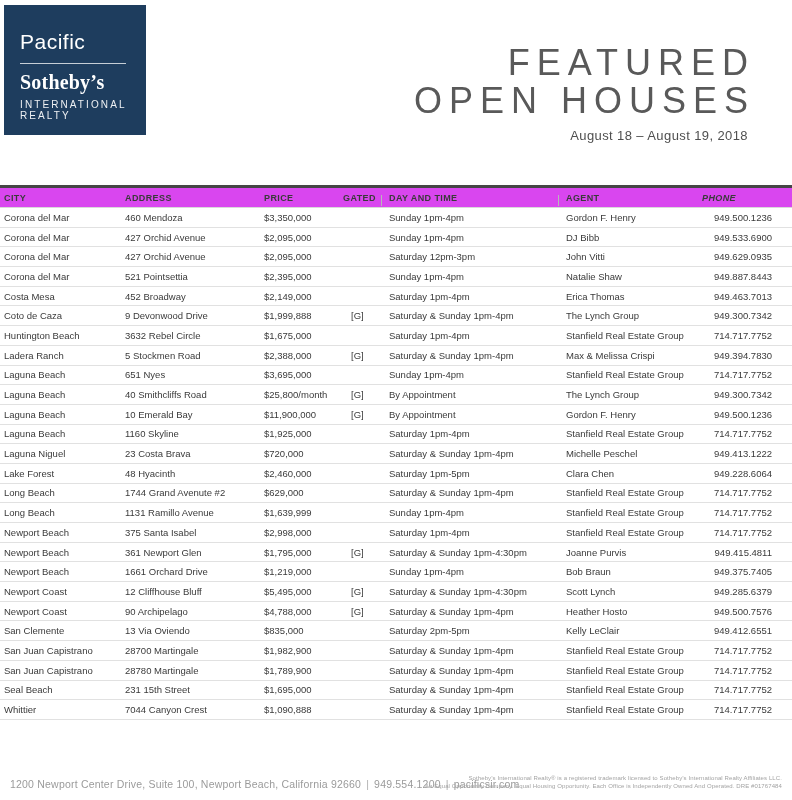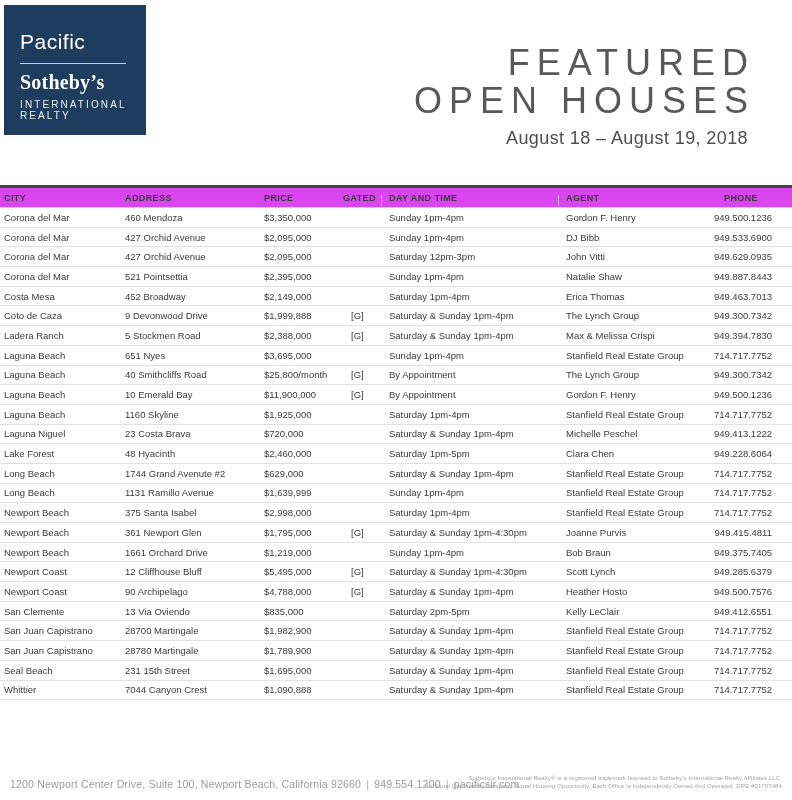--- a/index.html
+++ b/index.html
@@ -15,36 +15,36 @@
     background:#1e3d5e; color:#fff; padding-left:16px;
   }
   .logo-pacific { font-size:21px; font-weight:400; letter-spacing:.5px; padding-top:25px; }
   .logo-rule { width:106px; height:1px; background:rgba(255,255,255,.75); margin-top:9px; }
   .logo-sothebys { font-family:"Liberation Serif", serif; font-size:20px; font-weight:700; margin-top:7px; letter-spacing:.2px; }
   .logo-sub { font-size:10px; letter-spacing:2.1px; margin-top:5px; color:rgba(255,255,255,.92); }
 
   
   .masthead { position:absolute; top:44px; right:44px; text-align:right; color:#595959; }
   .mast-title { font-size:36px; font-weight:200; letter-spacing:7px; margin-right:-7px; line-height:38px; }
-  .mast-date { font-size:18px; letter-spacing:.4px; margin-top:8px; color:#4f4f4f; }
+  .mast-date { font-size:13px; letter-spacing:.4px; margin-top:8px; color:#4f4f4f; }
 
   
   table.listings {
     position:absolute; top:185px; left:0; width:792px;
     border-collapse:collapse; table-layout:fixed;
   }
   col.c1{width:125px} col.c2{width:139px} col.c3{width:79px} col.c4{width:46px}
   col.c5{width:177px} col.c6{width:136px} col.c7{width:90px}
   thead th {
     background:#d946ef; border-top:3px solid #454545; border-bottom:1px solid #d9d9d9;
     font-size:9px; font-weight:700; color:#3a3a3a; letter-spacing:.4px;
     text-align:left; height:21px; padding:0; vertical-align:middle;
   }
   thead th.pad-first { padding-left:4px; }
-  thead th.right { text-align:center; padding-right:12px; }
+  thead th.right { text-align:left; padding-right:12px;font-style:italic; }
   thead th.has-divider { position:relative; }
   thead th.has-divider::before {
     content:""; position:absolute; left:-8px; top:7px; height:11px; width:1px; background:#b8b8b8;
   }
   tbody td {
     border-bottom:1px solid #e1e1e1; font-size:9.5px; color:#3a3a3a;
     height:19.7px; padding:0; vertical-align:middle; white-space:nowrap; overflow:hidden;
   }
   tbody td.c-city { padding-left:4px; }
   tbody td.c-gated { padding-left:8px; }
@@ -154,20 +154,29 @@
     <tr>
       <td class="c-city">Coto de Caza</td>
       <td class="c-addr">9 Devonwood Drive</td>
       <td class="c-price">$1,999,888</td>
       <td class="c-gated">[G]</td>
       <td class="c-time">Saturday &amp; Sunday 1pm-4pm</td>
       <td class="c-agent">The Lynch Group</td>
       <td class="c-phone">949.300.7342</td>
     </tr>
 
+    <tr>
+      <td class="c-city">Huntington Beach</td>
+      <td class="c-addr">3632 Rebel Circle</td>
+      <td class="c-price">$1,675,000</td>
+      <td class="c-gated"></td>
+      <td class="c-time">Saturday 1pm-4pm</td>
+      <td class="c-agent">Stanfield Real Estate Group</td>
+      <td class="c-phone">714.717.7752</td>
+    </tr>
 
 
     <tr>
       <td class="c-city">Ladera Ranch</td>
       <td class="c-addr">5 Stockmen Road</td>
       <td class="c-price">$2,388,000</td>
       <td class="c-gated">[G]</td>
       <td class="c-time">Saturday &amp; Sunday 1pm-4pm</td>
       <td class="c-agent">Max &amp; Melissa Crispi</td>
       <td class="c-phone">949.394.7830</td>

